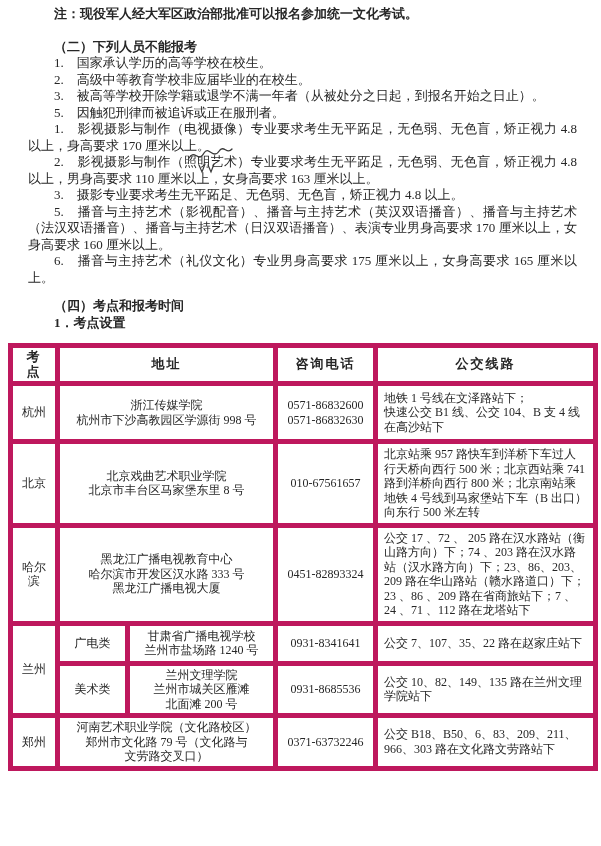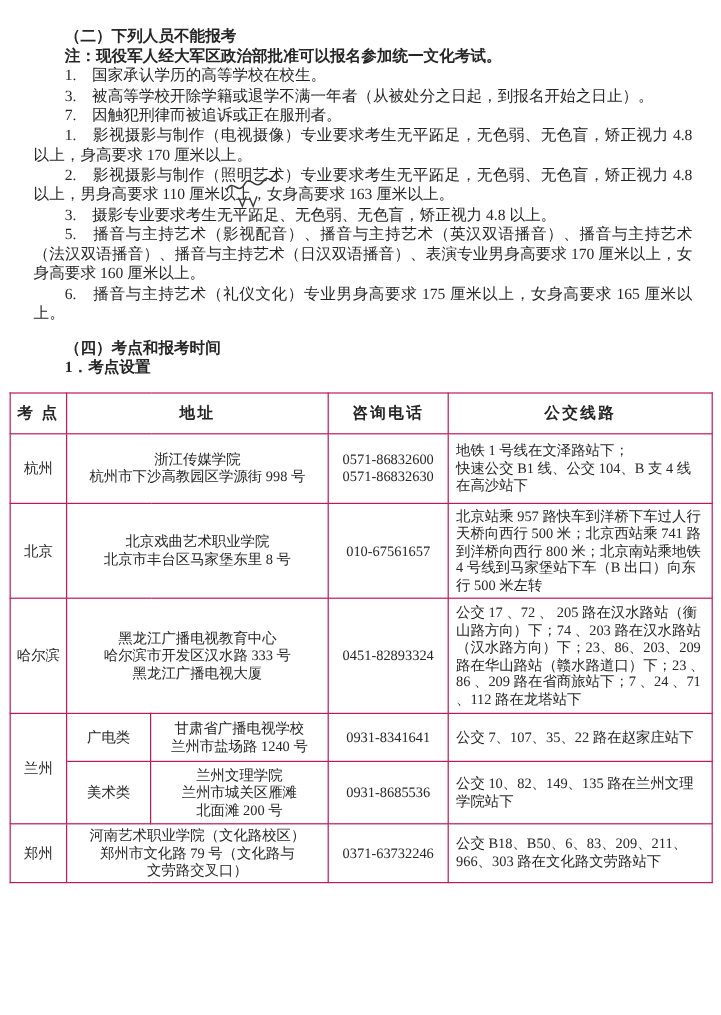--- a/index.html
+++ b/index.html
@@ -27,21 +27,21 @@
   table.sites-table {
     margin:12px 0 0 8px;
     width:585px;
     border-collapse:collapse;
     table-layout:fixed;
     font-size:12px;
     line-height:14.5px;
     color:#262626;
   }
   .sites-table th, .sites-table td {
-    border:1px solid #be185d;
+    border:5px solid #be185d;
     padding:2px 4px;
     vertical-align:middle;
     text-align:center;
     overflow:hidden;
   }
   .sites-table th { font-weight:700; font-size:13px; letter-spacing:2px; }
   .sites-table td.bus-cell { text-align:left; padding:3px 6px; letter-spacing:0; }
   tr.row-header  { height:34px; }
   tr.row-hz { height:58px; }
   tr.row-bj { height:72px; }
@@ -56,26 +56,27 @@
     width:56px; height:30px;
     pointer-events:none;
   }
 </style>
 </head>
 <body>
 
 <div class="page">
 
   <div class="text-block">
+    <p class="para bold">注：现役军人经大军区政治部批准可以报名参加统一文化考试。</p>
+
     <p class="para bold mt-lg">（二）下列人员不能报考</p>
-
-    <p class="para bold">注：现役军人经大军区政治部批准可以报名参加统一文化考试。</p>
     <p class="para">1.　国家承认学历的高等学校在校生。</p>
+    <p class="para">2.　高级中等教育学校非应届毕业的在校生。</p>
     <p class="para">3.　被高等学校开除学籍或退学不满一年者（从被处分之日起，到报名开始之日止）。</p>
-    <p class="para">7.　因触犯刑律而被追诉或正在服刑者。</p>
+    <p class="para">5.　因触犯刑律而被追诉或正在服刑者。</p>
 
     <p class="para">1.　影视摄影与制作（电视摄像）专业要求考生无平跖足，无色弱、无色盲，矫正视力 4.8 以上，身高要求 170 厘米以上。</p>
     <p class="para">2.　影视摄影与制作（照明艺术）专业要求考生无平跖足，无色弱、无色盲，矫正视力 4.8 以上，男身高要求 110 厘米以上，女身高要求 163 厘米以上。</p>
     <p class="para">3.　摄影专业要求考生无平跖足、无色弱、无色盲，矫正视力 4.8 以上。</p>
     <p class="para">5.　播音与主持艺术（影视配音）、播音与主持艺术（英汉双语播音）、播音与主持艺术（法汉双语播音）、播音与主持艺术（日汉双语播音）、表演专业男身高要求 170 厘米以上，女身高要求 160 厘米以上。</p>
     <p class="para">6.　播音与主持艺术（礼仪文化）专业男身高要求 175 厘米以上，女身高要求 165 厘米以上。</p>
 
     <p class="para bold mt-md">（四）考点和报考时间</p>
     <p class="para bold">1．考点设置</p>
   </div>

